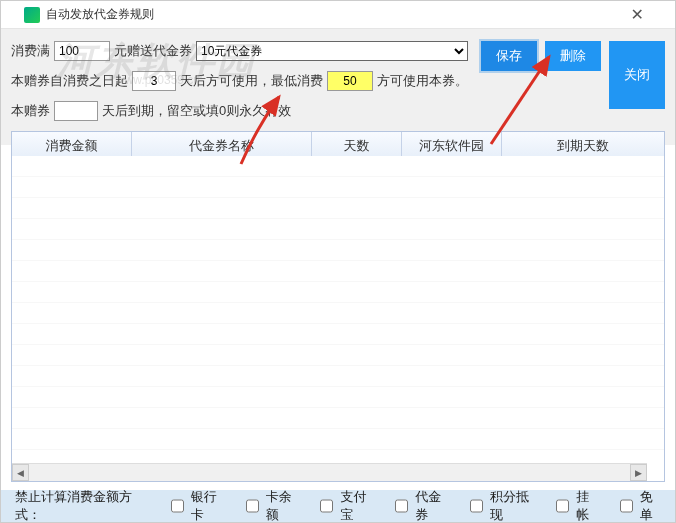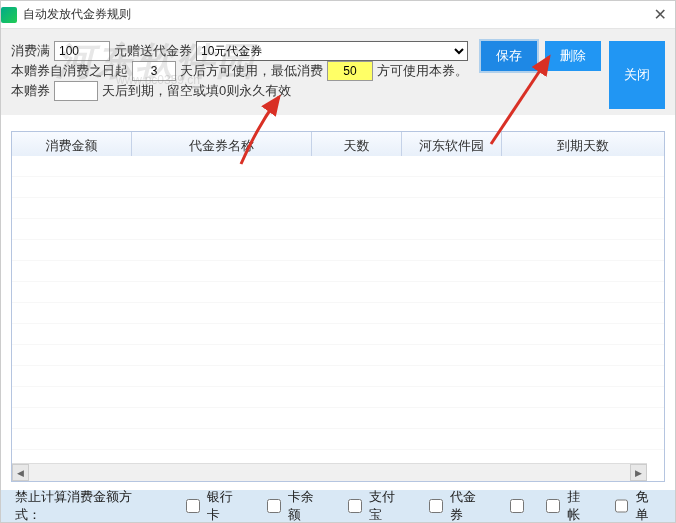--- a/index.html
+++ b/index.html
@@ -11,21 +11,21 @@
       background: #fff;
       border: 1px solid #ccc;
       position: relative;
       overflow: hidden;
     }
     .titlebar {
       height: 28px;
       background: #fff;
       display: flex;
       align-items: center;
-      padding: 0 0;
+      padding: 0 23px;
       border-bottom: 1px solid #e5e5e5;
       font-size: 12px;
       color: #333;
     }
     .titlebar .icon {
       width: 16px;
       height: 16px;
       background: linear-gradient(135deg, #0a8, #2c5);
       border-radius: 2px;
       margin-right: 6px;
@@ -60,20 +60,21 @@
     }
     .form-area {
       background: #f0f0f0;
       padding: 12px 10px 14px 10px;
       position: relative;
     }
     .form-row {
       display: flex;
       align-items: center;
       gap: 4px;
+      margin-bottom: 10px;
       font-size: 13px;
       color: #333;
     }
     .form-row input[type="text"] {
       height: 20px;
       border: 1px solid #999;
       padding: 0 4px;
       font-size: 12px;
       text-align: center;
       background: #fff;
@@ -297,20 +298,21 @@
   <label class="chk">
       <input type="checkbox" style="">
       <span>支付宝</span>
     </label>
   <label class="chk">
       <input type="checkbox" style="">
       <span>代金券</span>
     </label>
   <label class="chk">
       <input type="checkbox" style="">
+      <span>积分抵现</span>
     </label>
   <label class="chk">
       <input type="checkbox" style="">
       <span>挂帐</span>
     </label>
   <label class="chk">
       <input type="checkbox" style="">
       <span>免单</span>
     </label>
 </div>

